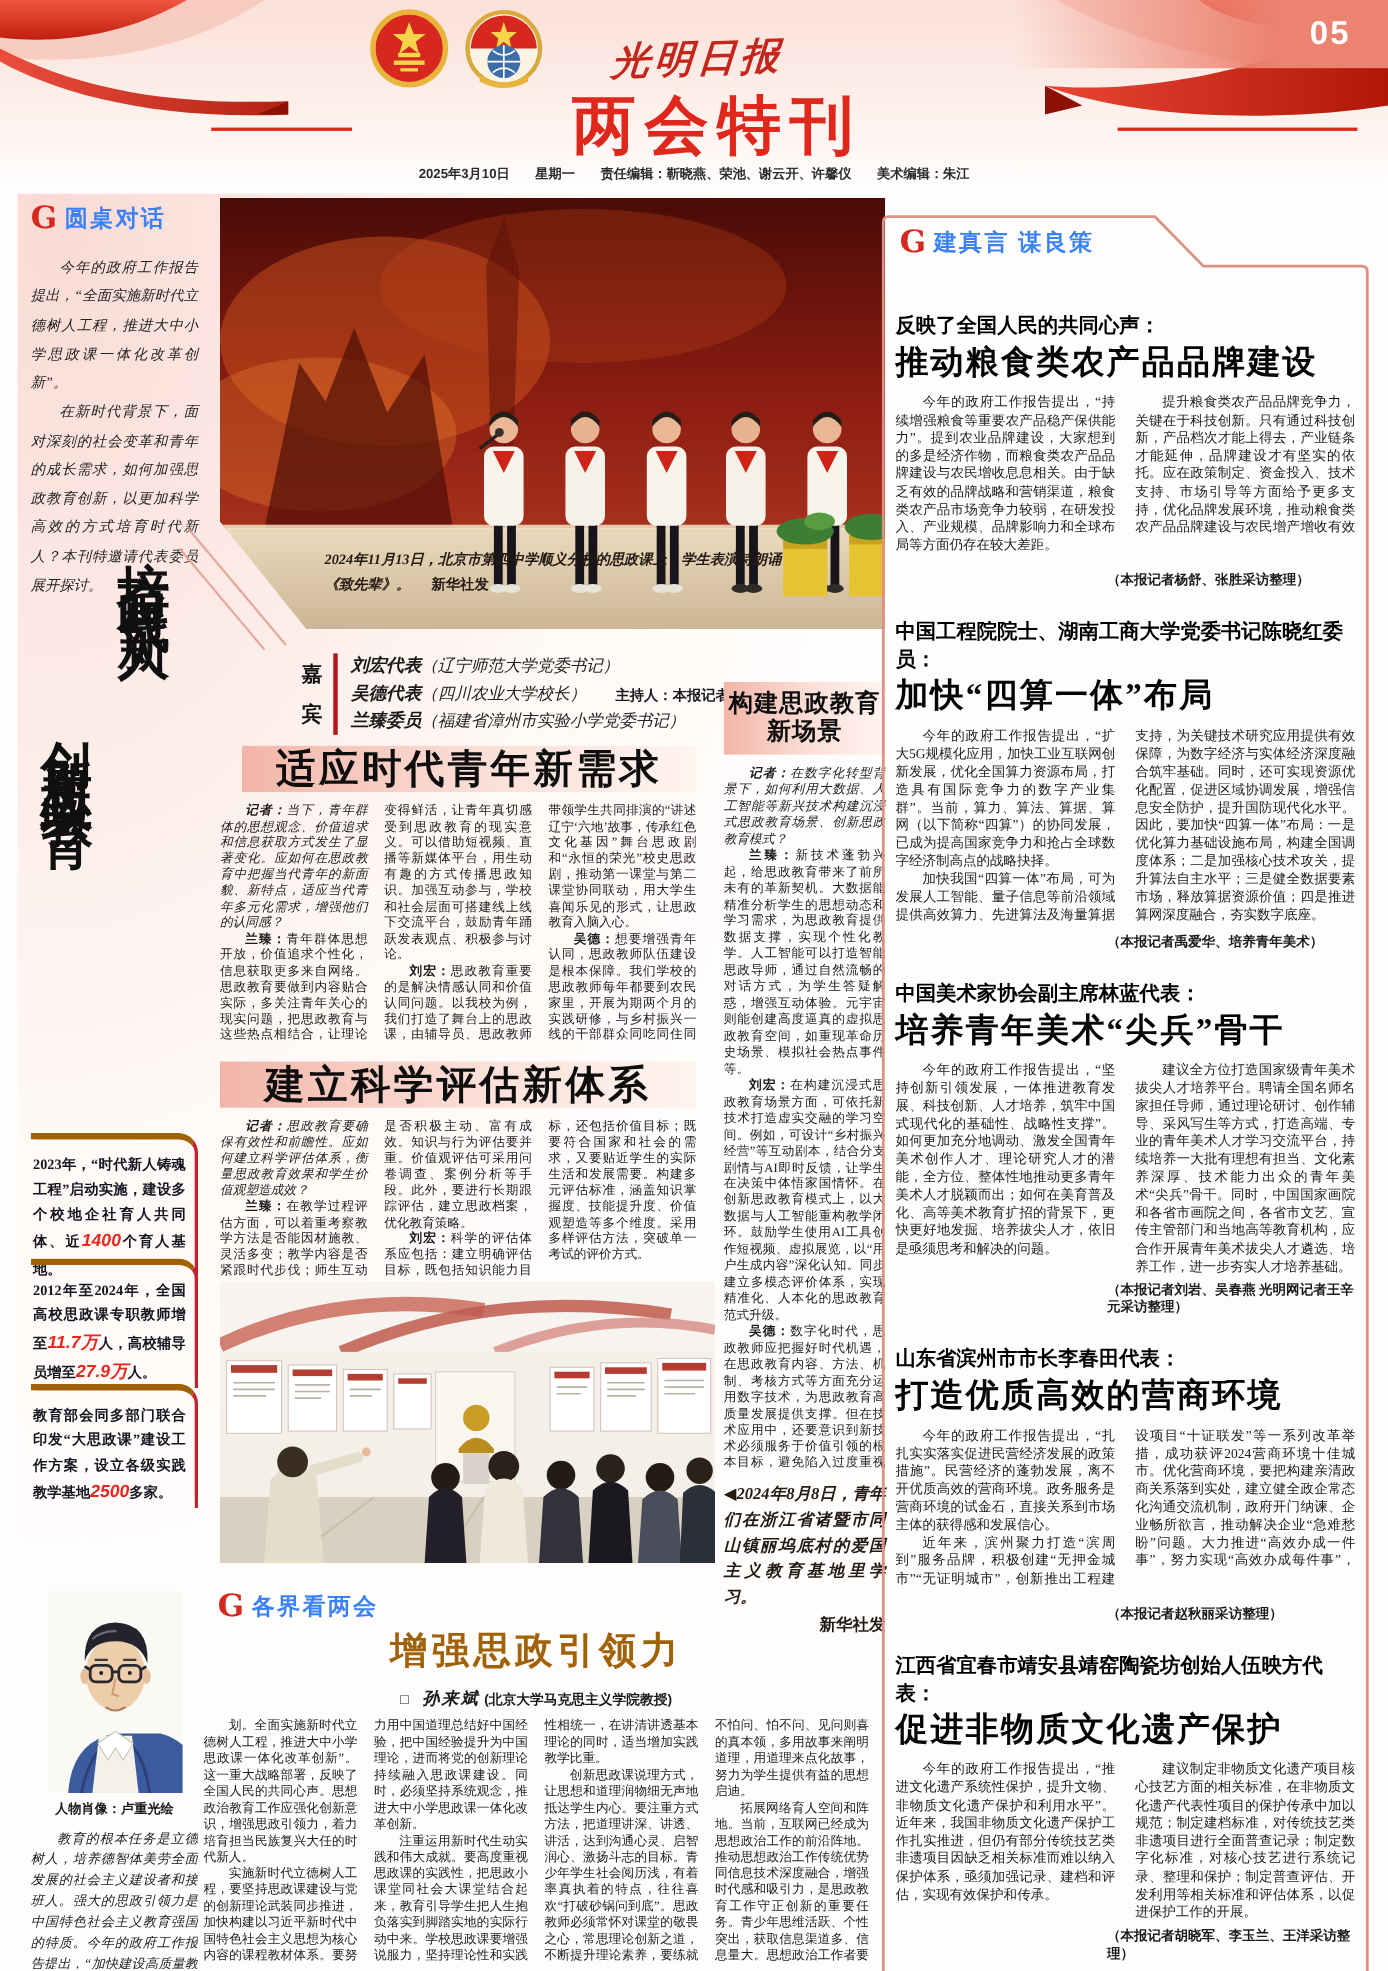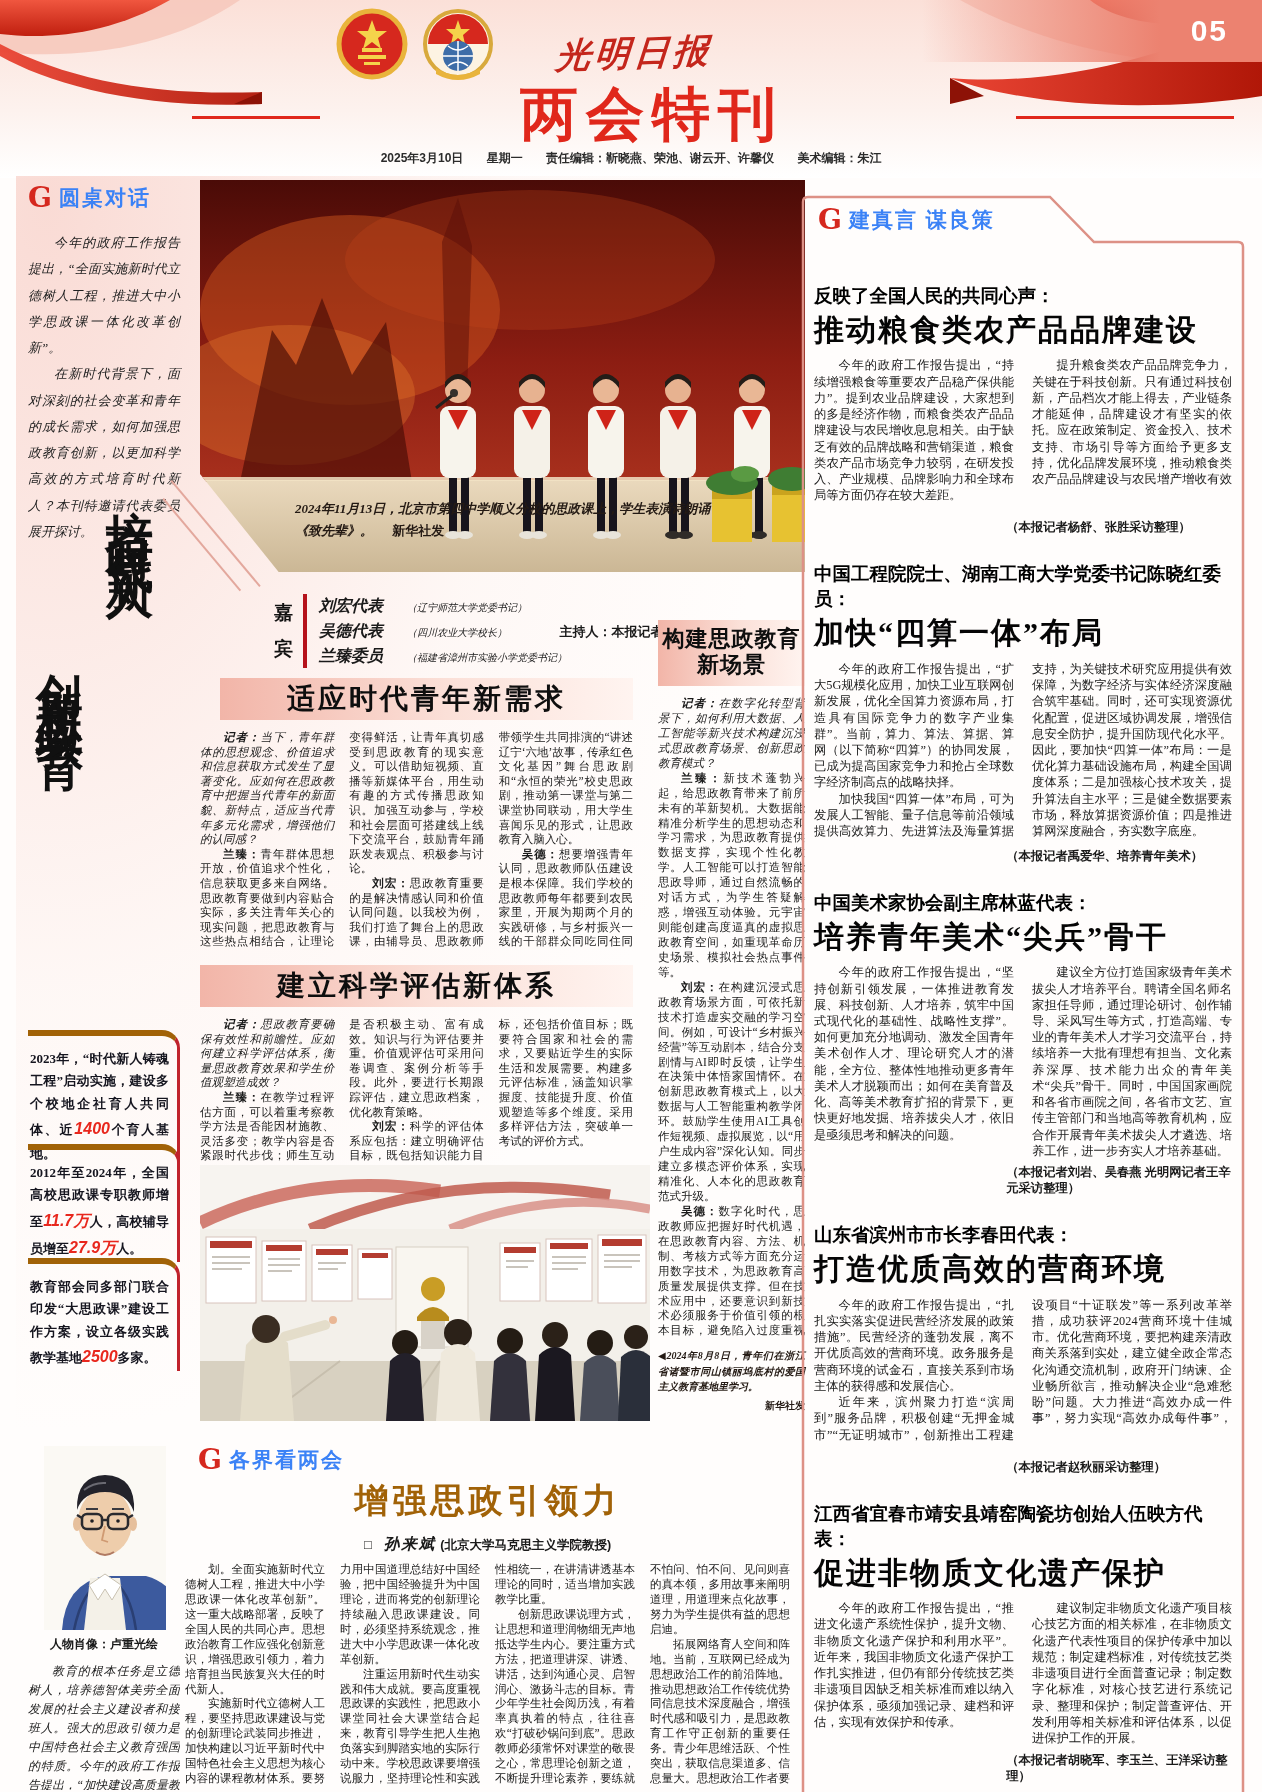--- a/index.html
+++ b/index.html
@@ -60,37 +60,37 @@
   .diag{position:absolute;height:2px;background:#e3a89d;transform-origin:0 0;transform:rotate(50deg);}
   .diag.d1{left:-28px;top:300px;width:138px;}
   .diag.d2{left:-36px;top:318px;width:120px;}
 
   .guests{position:absolute;left:74px;top:414px;width:531px;height:84px;display:flex;}
   .glabel{font-family:"Liberation Sans",sans-serif;font-weight:800;font-size:19px;color:#111;
           display:flex;flex-direction:column;justify-content:space-between;height:62px;margin-top:6px;}
   .gbar{width:4px;height:74px;background:#b5121b;margin:0 12px 0 10px;}
   .glist{font-size:16px;line-height:1.55;}
   .gname{font-weight:700;font-style:italic;}
-  .gaffil{font-size:10px;font-style:italic;color:#222;margin-left:24px;}
+  .gaffil{font-size:15px;font-style:italic;color:#222;}
   .host{position:absolute;right:0;top:26px;white-space:nowrap;}
   .host-label{font:700 13px "Liberation Sans",sans-serif;}
   .host-names{font-size:16.5px;font-weight:700;font-style:italic;margin-left:8px;letter-spacing:2px;}
 
   .art-head{position:absolute;height:42px;background:linear-gradient(90deg,#f2b5a8,#fbe0d8 55%,#fff4f0);
-            text-align:center;font-weight:800;font-size:28px;letter-spacing:3px;line-height:42px;color:#0e0e0e;}
+            text-align:center;font-weight:800;font-size:36px;letter-spacing:3px;line-height:42px;color:#0e0e0e;}
   .art-head.a{left:20px;top:498px;width:413px;}
   .art-head.b{left:0px;top:785px;width:433px;}
   .art-head.c{left:458px;top:440px;width:147px;height:66px;line-height:1.2;font-size:22px;letter-spacing:1px;
               padding-top:6px;}
   .art-body{position:absolute;font-size:11.5px;line-height:1.27;overflow:hidden;column-fill:auto;}
   .art-body p{text-indent:2em;}
   .body-a{left:0;top:550px;width:433px;height:232px;column-count:3;column-gap:15px;}
   .body-b{left:0;top:837px;width:433px;height:146px;column-count:3;column-gap:15px;}
   .body-c{left:458px;top:516px;width:147px;height:640px;line-height:1.3;}
-  .c-caption{position:absolute;left:458px;top:1168px;width:147px;font-size:10px;font-weight:700;font-style:italic;
+  .c-caption{position:absolute;left:458px;top:1168px;width:147px;font-size:15px;font-weight:700;font-style:italic;
              line-height:1.55;text-align:justify;color:#241a14;}
   .c-credit{display:block;text-align:right;font-style:normal;font-weight:800;margin-top:3px;}
   .photo2{position:absolute;left:0;top:985px;width:450px;height:256px;overflow:hidden;}
 
   
   .sidebar{position:absolute;left:798px;top:186px;width:450px;height:1606px;}
   .sb-border{position:absolute;left:0;top:0;}
   .sb-head{position:absolute;left:20px;top:20px;}
   .sb-arts{position:absolute;left:16px;top:98px;width:418px;}
   .sb-art{margin-bottom:26px;}

